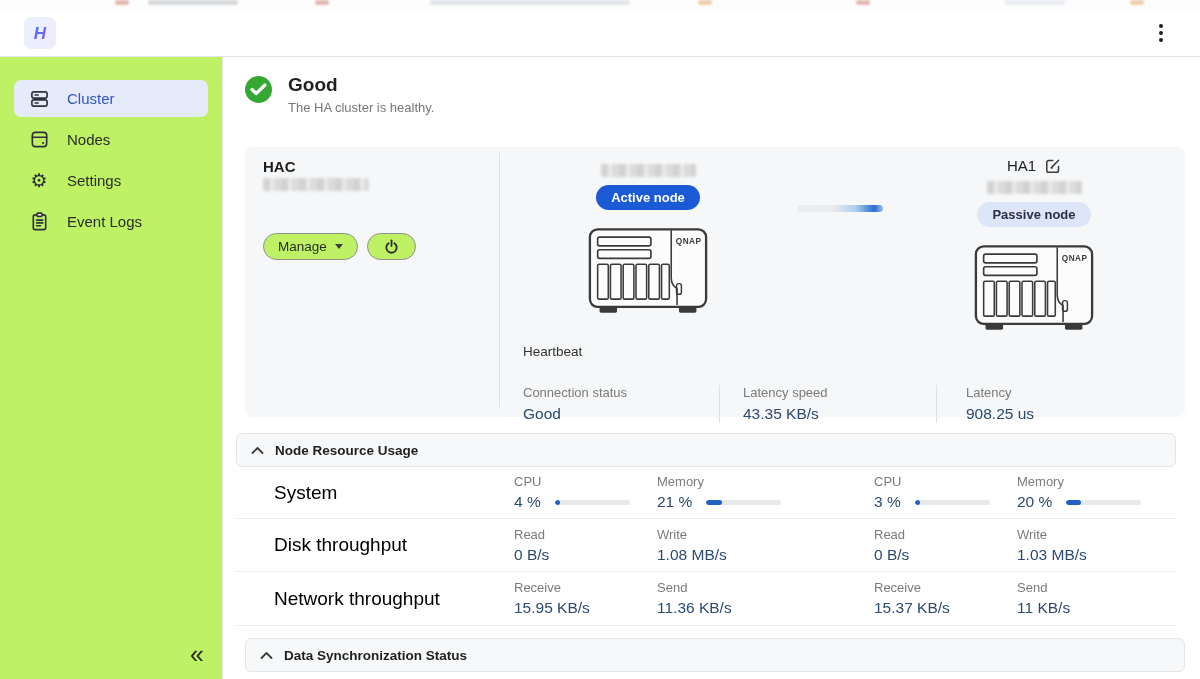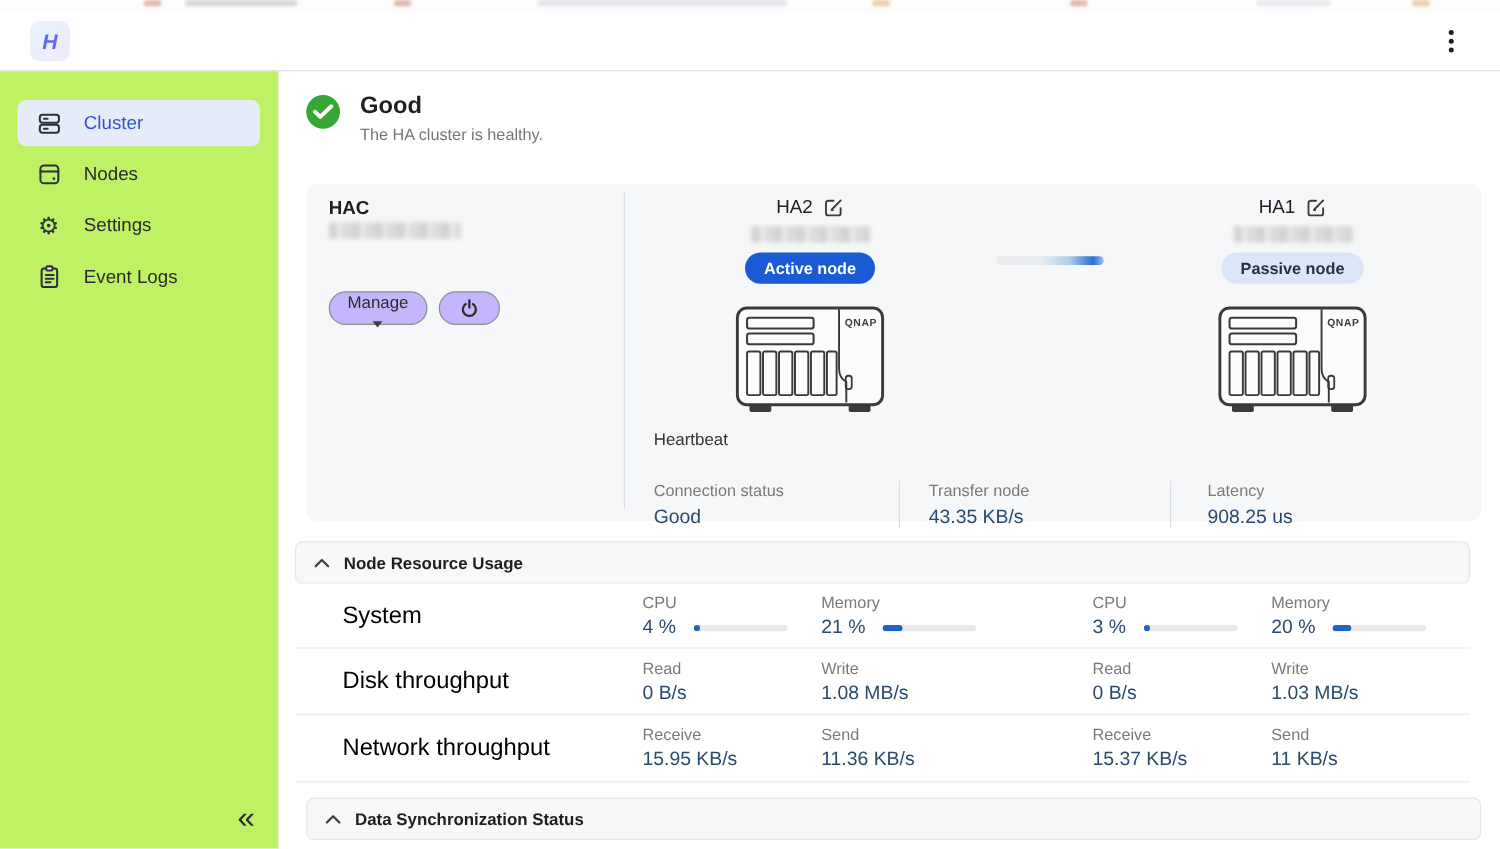--- a/index.html
+++ b/index.html
@@ -47,22 +47,22 @@
   
   .cluster-card { position:absolute; left:245px; top:147px; width:940px; height:270px;
     background:#f6f7f8; border-radius:8px; display:flex; }
   .hac-panel { width:255px; position:relative; }
   .hac-panel::after { content:""; position:absolute; right:0; top:6px; bottom:10px; width:1px; background:#dcdfe3; }
   .hac-name { position:absolute; left:18px; top:11px; font-size:15px; font-weight:bold; color:#1f1f1f; }
   .redacted { border-radius:2px; filter:blur(1.6px); opacity:.75;
     background:repeating-linear-gradient(90deg,#c6c6c6 0 7px,#e6e6e6 7px 11px,#d2d2d2 11px 18px); }
   .hac-ip { position:absolute; left:18px; top:31px; width:106px; height:13px; }
   .hac-buttons { position:absolute; left:18px; top:86px; display:flex; gap:9px; }
-  .btn { height:27px; border:1px solid #8f8f8f; border-radius:14px; background:#c4b5fd;
-    display:flex; align-items:center; font-size:13.5px; color:#2b2b2b; cursor:pointer;flex-direction:column; }
+  .btn { height:27px; border:1px solid #8f8f8f; border-radius:14px; background:#bef264;
+    display:flex; align-items:center; font-size:13.5px; color:#2b2b2b; cursor:pointer; }
   .btn-manage { padding:0 14px; gap:8px; }
   .caret-down { width:0; height:0; border-left:4.5px solid transparent; border-right:4.5px solid transparent;
     border-top:5.5px solid #3c3c3c; }
   .btn-power { width:49px; justify-content:center; color:#2b2b2b; }
 
   .nodes-panel { flex:1; position:relative; }
   .node { position:absolute; top:10px; width:200px; text-align:center; }
   .node-n1 { left:48px; } .node-n2 { left:434px; }
   .node-title { font-size:15px; color:#202124; display:flex; align-items:center; justify-content:center; gap:9px; }
   .edit-icon { cursor:pointer; color:#3c3c3c; display:inline-flex; }
@@ -205,29 +205,20 @@
           <path d="M5.3 4.9 A4.9 4.9 0 1 0 10.7 4.9"></path>
           <line x1="8" y1="2.2" x2="8" y2="7.6"></line>
         </svg>
       </div>
     </div>
   </div>
 
   <div class="nodes-panel">
 
     <div class="node node-n1">
-      <div class="node-title">
-        <span>HA2</span>
-        <span class="edit-icon">
-          <svg width="16" height="16" viewBox="0 0 16 16" fill="none" stroke="#3c3c3c" stroke-width="1.5" stroke-linecap="round" stroke-linejoin="round">
-            <path d="M13.5 8.5 V12.5 A1.8 1.8 0 0 1 11.7 14.3 H3.6 A1.8 1.8 0 0 1 1.8 12.5 V4.4 A1.8 1.8 0 0 1 3.6 2.6 H7.8"></path>
-            <path d="M6.6 9.4 L13.6 2.3 M6.6 9.4 L6.2 10 L7.2 10 Z"></path>
-          </svg>
-        </span>
-      </div>
       <div class="node-ip redacted"></div>
       <div class="badge badge-active">Active node</div>
       <div class="device">
         <svg width="122" height="90" viewBox="0 0 126 92" fill="none" stroke="#3a3a3a" stroke-width="2">
           <rect x="3" y="2" width="120" height="80" rx="8" fill="#fcfcfc" stroke-width="2.4"></rect>
           <rect x="13" y="82" width="18" height="6" rx="1.5" fill="#3a3a3a" stroke="none"></rect>
           <rect x="95" y="82" width="18" height="6" rx="1.5" fill="#3a3a3a" stroke="none"></rect>
           <path d="M87 3 V52 Q87 60 93 63 V80" stroke-width="1.6"></path>
           <text x="105" y="17" text-anchor="middle" font-size="8.5" font-weight="bold" fill="#3a3a3a" stroke="none" font-family="Liberation Sans, sans-serif" letter-spacing="0.5">QNAP</text>
           <rect x="11" y="10" width="55" height="9" rx="2" stroke-width="1.7"></rect>
@@ -278,21 +269,21 @@
     </div>
 
     <div class="heartbeat">
       <div class="hb-title">Heartbeat</div>
       <div class="hb-cols">
         <div class="hb-col hb-c1">
           <div class="hb-label">Connection status</div>
           <div class="hb-value">Good</div>
         </div>
         <div class="hb-col hb-c2">
-          <div class="hb-label">Transfer node</div>
+          <div class="hb-label">Latency speed</div>
           <div class="hb-value">43.35 KB/s</div>
         </div>
         <div class="hb-col hb-c3">
           <div class="hb-label">Latency</div>
           <div class="hb-value">908.25 us</div>
         </div>
       </div>
     </div>
   </div>
 </div>

